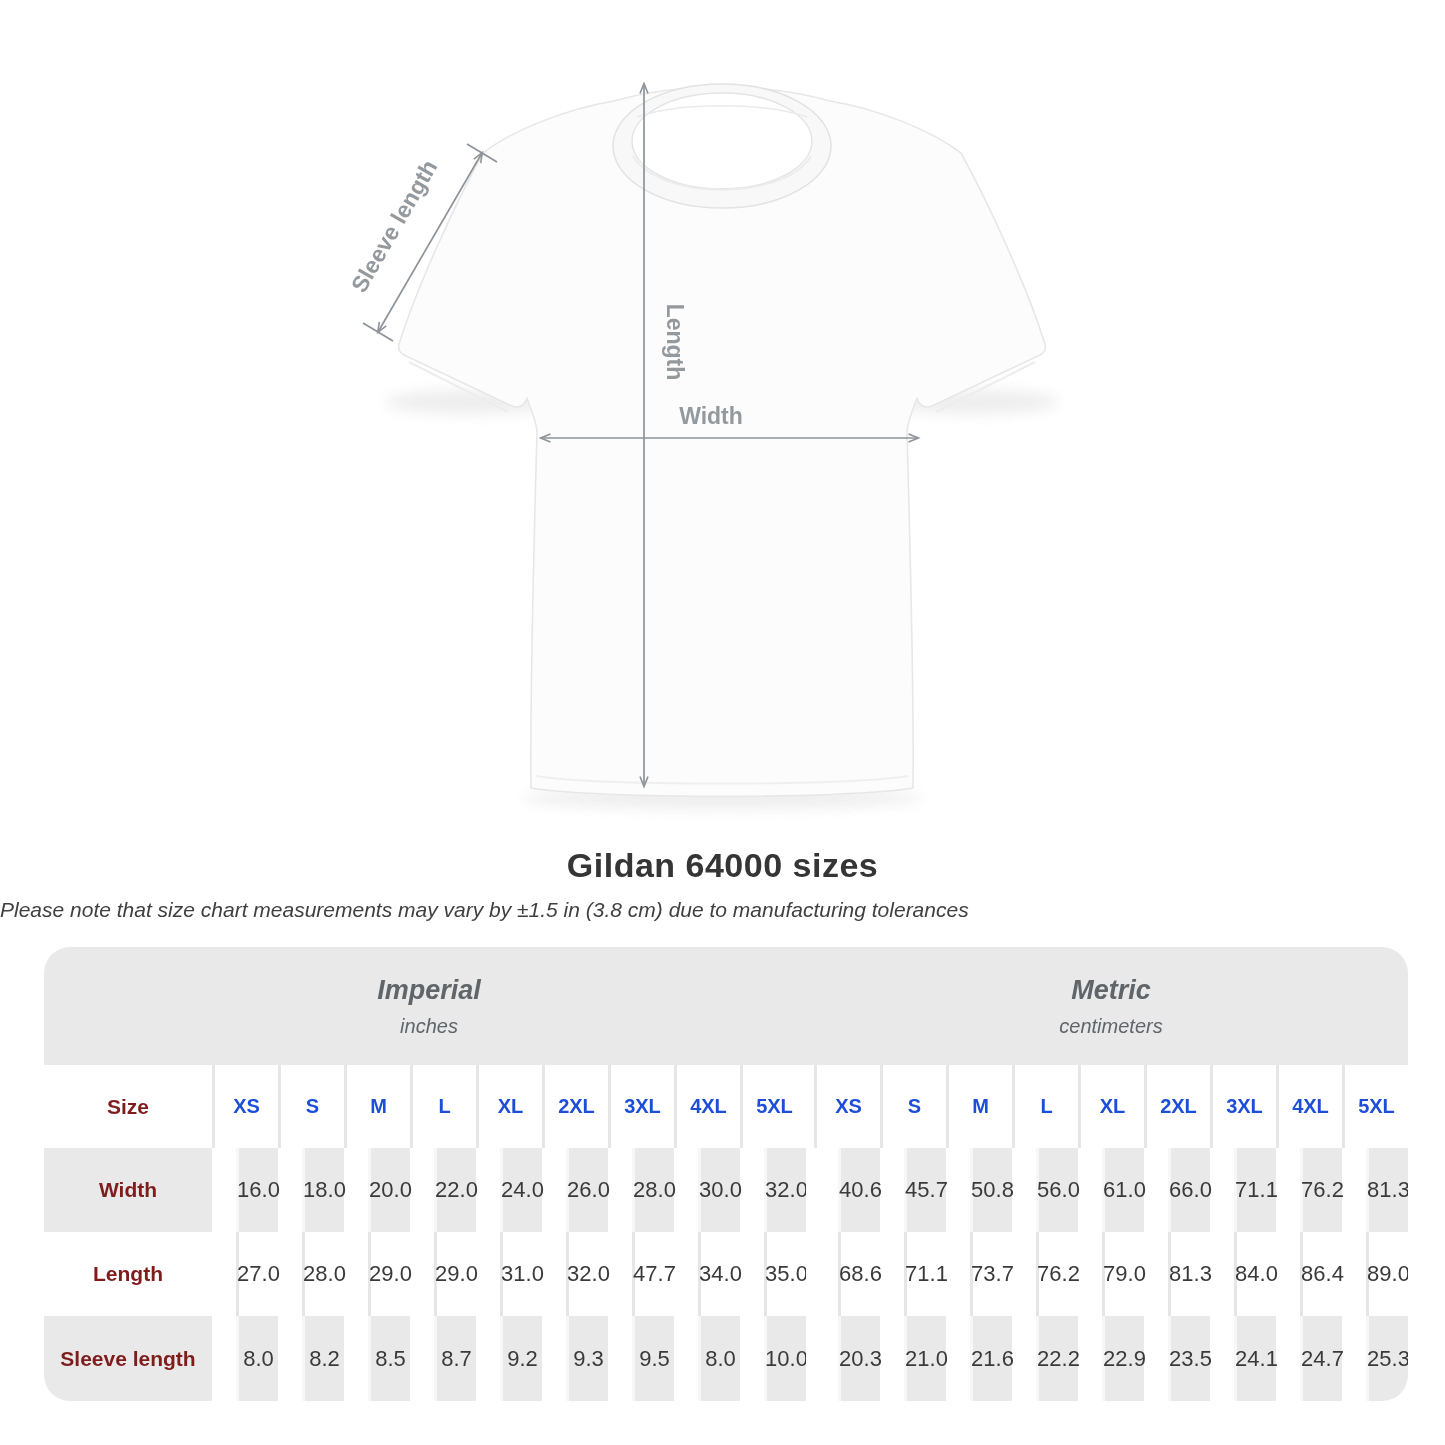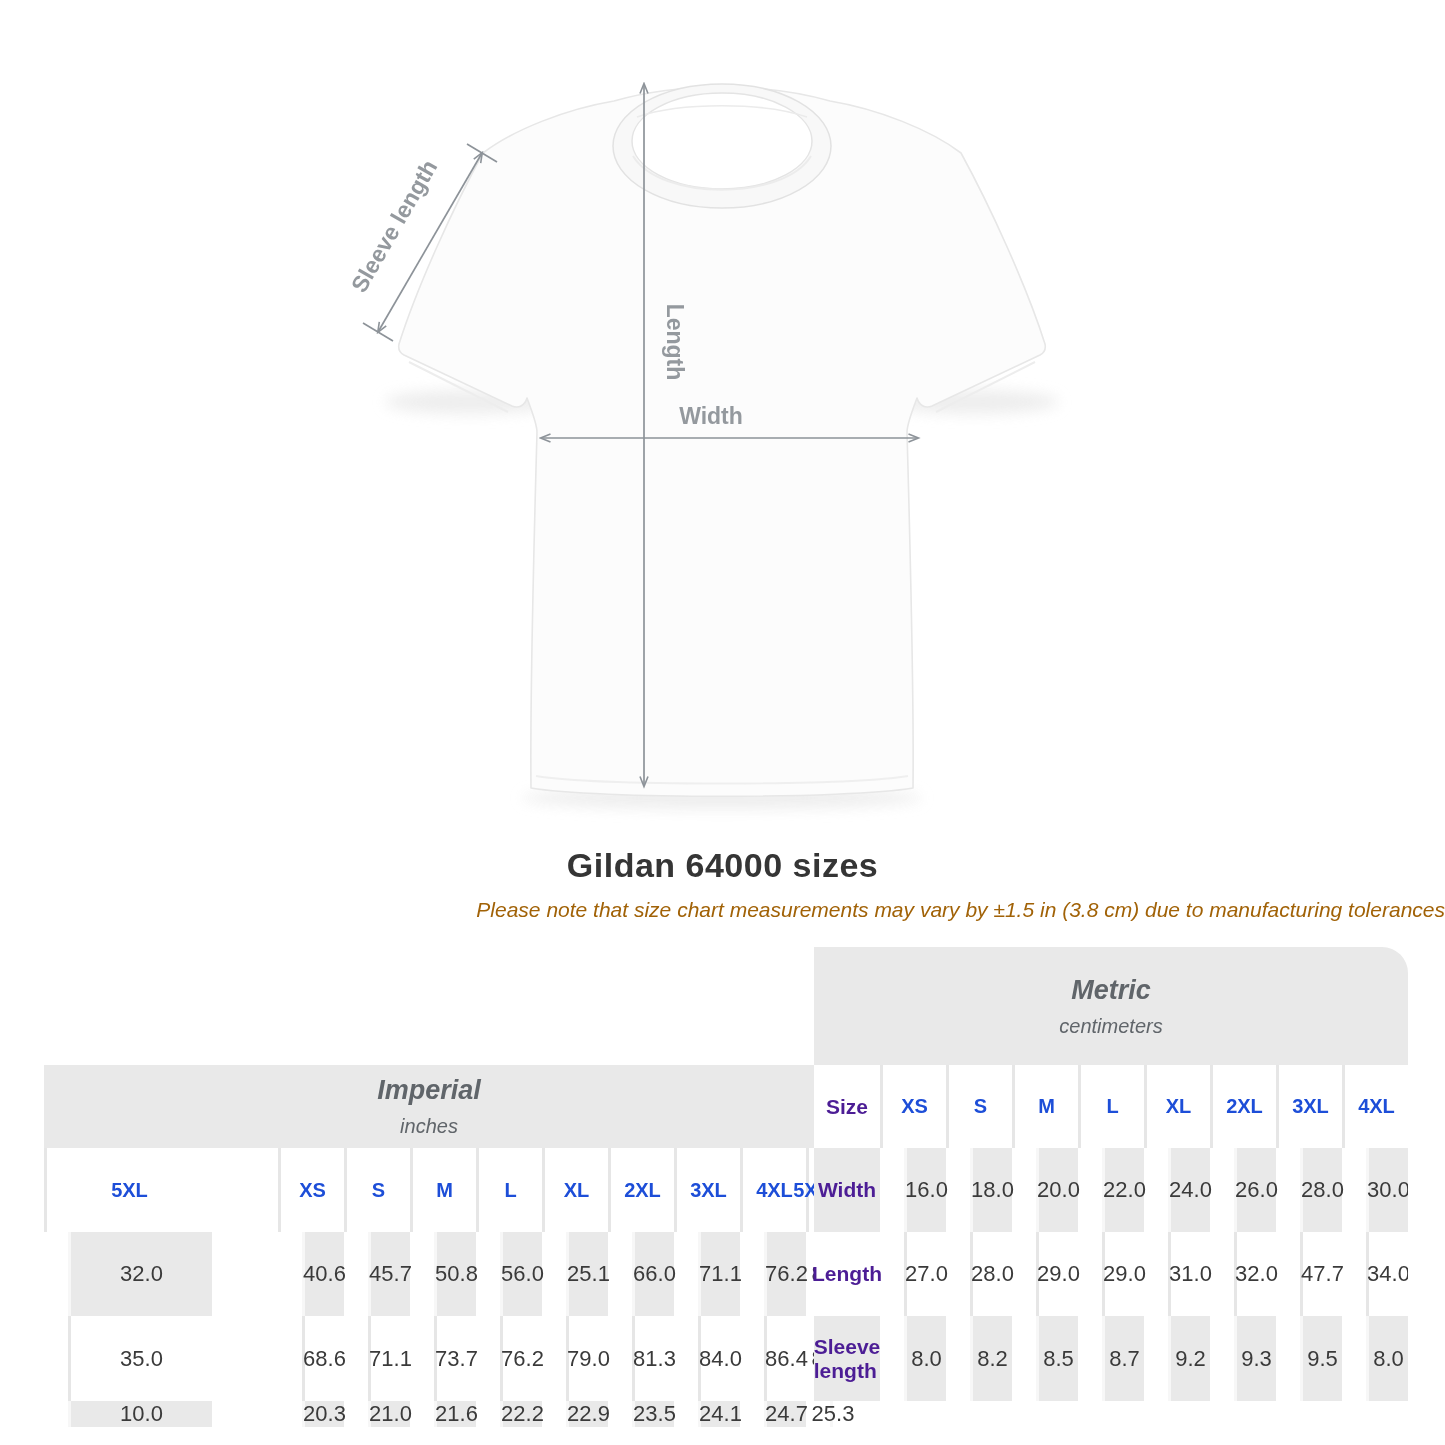--- a/index.html
+++ b/index.html
@@ -6,38 +6,38 @@
   body{width:1445px;height:1445px;position:relative;overflow:hidden;
        font-family:"Liberation Sans","DejaVu Sans",sans-serif;}
   .canvas{position:absolute;inset:0;}
 
   
   #figure-svg{position:absolute;left:0;top:0;}
 
   
   .page-title{position:absolute;top:846px;left:0;width:100%;text-align:center;
       font-size:34px;font-weight:bold;color:#353535;letter-spacing:.5px;}
-  .page-subtitle{position:absolute;top:898px;left:0;width:100%;text-align:right;
-      font-size:21px;font-style:italic;color:#a16207;}
+  .page-subtitle{position:absolute;top:898px;left:0;width:100%;text-align:left;
+      font-size:21px;font-style:italic;color:#404040;}
 
   
   #size-table{position:absolute;left:44px;top:947px;
       display:grid;
       grid-template-columns:168px repeat(9,66px) 8px repeat(9,66px);
       grid-template-rows:118px 83px 84px 84px 85px;
       border-radius:26px;overflow:hidden;background:#ffffff;}
   .c{display:flex;align-items:center;justify-content:center;box-sizing:border-box;}
   .unit{flex-direction:column;gap:9px;background:#e9e9e9;}
   .unit-title{font-size:27px;font-weight:bold;font-style:italic;color:#60656a;}
   .unit-sub{font-size:20px;font-style:italic;color:#60656a;}
   .gray{background:#e9e9e9;}
   .white{background:#ffffff;}
   .spacer{background:#ffffff;}
   .size-head{font-size:20px;font-weight:bold;color:#1d4ed8;}
-  .row-label{font-size:21px;font-weight:bold;color:#4c1d95;}
+  .row-label{font-size:21px;font-weight:bold;color:#7f1d1d;}
   .val{font-size:22px;color:#3a3a3a;margin-left:24px;}
   .sL{border-left:3px solid #e6e6e6;}   
   .sW{border-left:3px solid #f7f7f7;}   
 </style>
 </head>
 <body>
 
 <div class="canvas">
 
   <svg id="figure-svg" width="1445" height="845" viewBox="0 0 1445 845">
@@ -99,27 +99,27 @@
       <text text-anchor="middle" transform="translate(401 230) rotate(-60)">Sleeve length</text>
       <text text-anchor="middle" transform="translate(667 342) rotate(90)">Length</text>
       <text text-anchor="middle" x="711" y="424">Width</text>
     </g>
   </svg>
 
   <div class="page-title">Gildan 64000 sizes</div>
   <div class="page-subtitle">Please note that size chart measurements may vary by ±1.5 in (3.8 cm) due to manufacturing tolerances</div>
 
   <div id="size-table">
+      <div class="c unit" style="grid-column: 1 / span 11;">
+        <div class="unit-title">Imperial</div>
+        <div class="unit-sub">inches</div>
+      </div>
       <div class="c unit" style="grid-column: 12 / span 9;">
         <div class="unit-title">Metric</div>
         <div class="unit-sub">centimeters</div>
-      </div>
-      <div class="c unit" style="grid-column: 1 / span 11;">
-        <div class="unit-title">Imperial</div>
-        <div class="unit-sub">inches</div>
       </div>
       <div class="c white row-label">Size</div>
       <div class="c white size-head sL">XS</div>
       <div class="c white size-head sL">S</div>
       <div class="c white size-head sL">M</div>
       <div class="c white size-head sL">L</div>
       <div class="c white size-head sL">XL</div>
       <div class="c white size-head sL">2XL</div>
       <div class="c white size-head sL">3XL</div>
       <div class="c white size-head sL">4XL</div>
@@ -142,21 +142,21 @@
       <div class="c gray val sW">24.0</div>
       <div class="c gray val sW">26.0</div>
       <div class="c gray val sW">28.0</div>
       <div class="c gray val sW">30.0</div>
       <div class="c gray val sW">32.0</div>
       <div class="c spacer"></div>
       <div class="c gray val sW">40.6</div>
       <div class="c gray val sW">45.7</div>
       <div class="c gray val sW">50.8</div>
       <div class="c gray val sW">56.0</div>
-      <div class="c gray val sW">25.1</div>
+      <div class="c gray val sW">61.0</div>
       <div class="c gray val sW">66.0</div>
       <div class="c gray val sW">71.1</div>
       <div class="c gray val sW">76.2</div>
       <div class="c gray val sW">81.3</div>
       <div class="c white row-label">Length</div>
       <div class="c white val sL">27.0</div>
       <div class="c white val sL">28.0</div>
       <div class="c white val sL">29.0</div>
       <div class="c white val sL">29.0</div>
       <div class="c white val sL">31.0</div>

